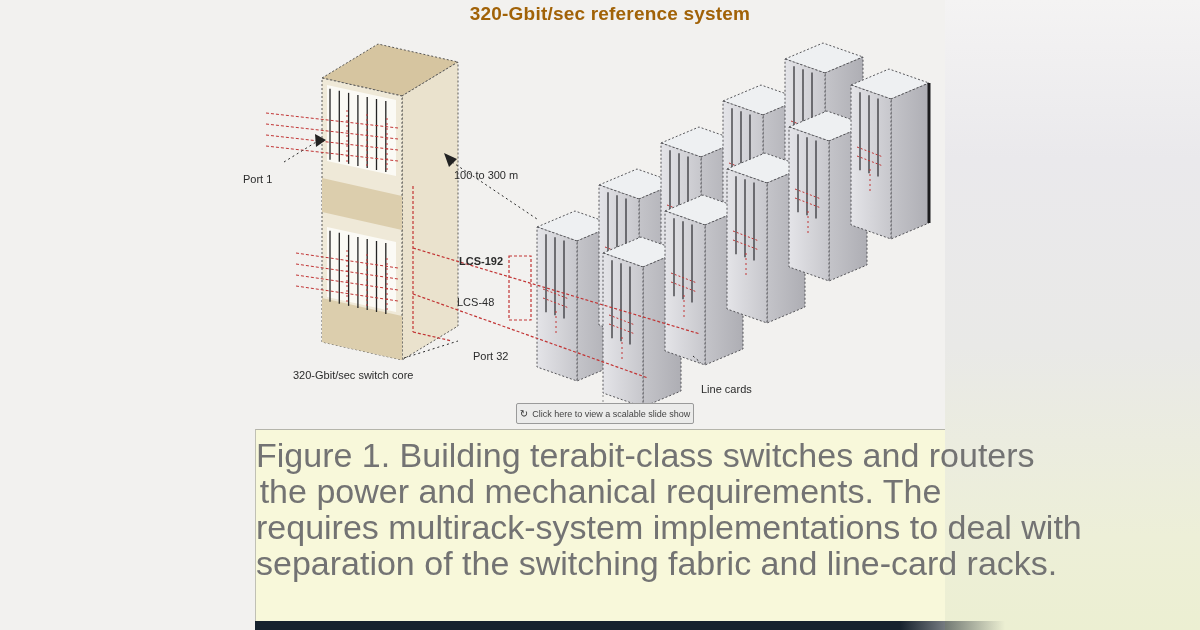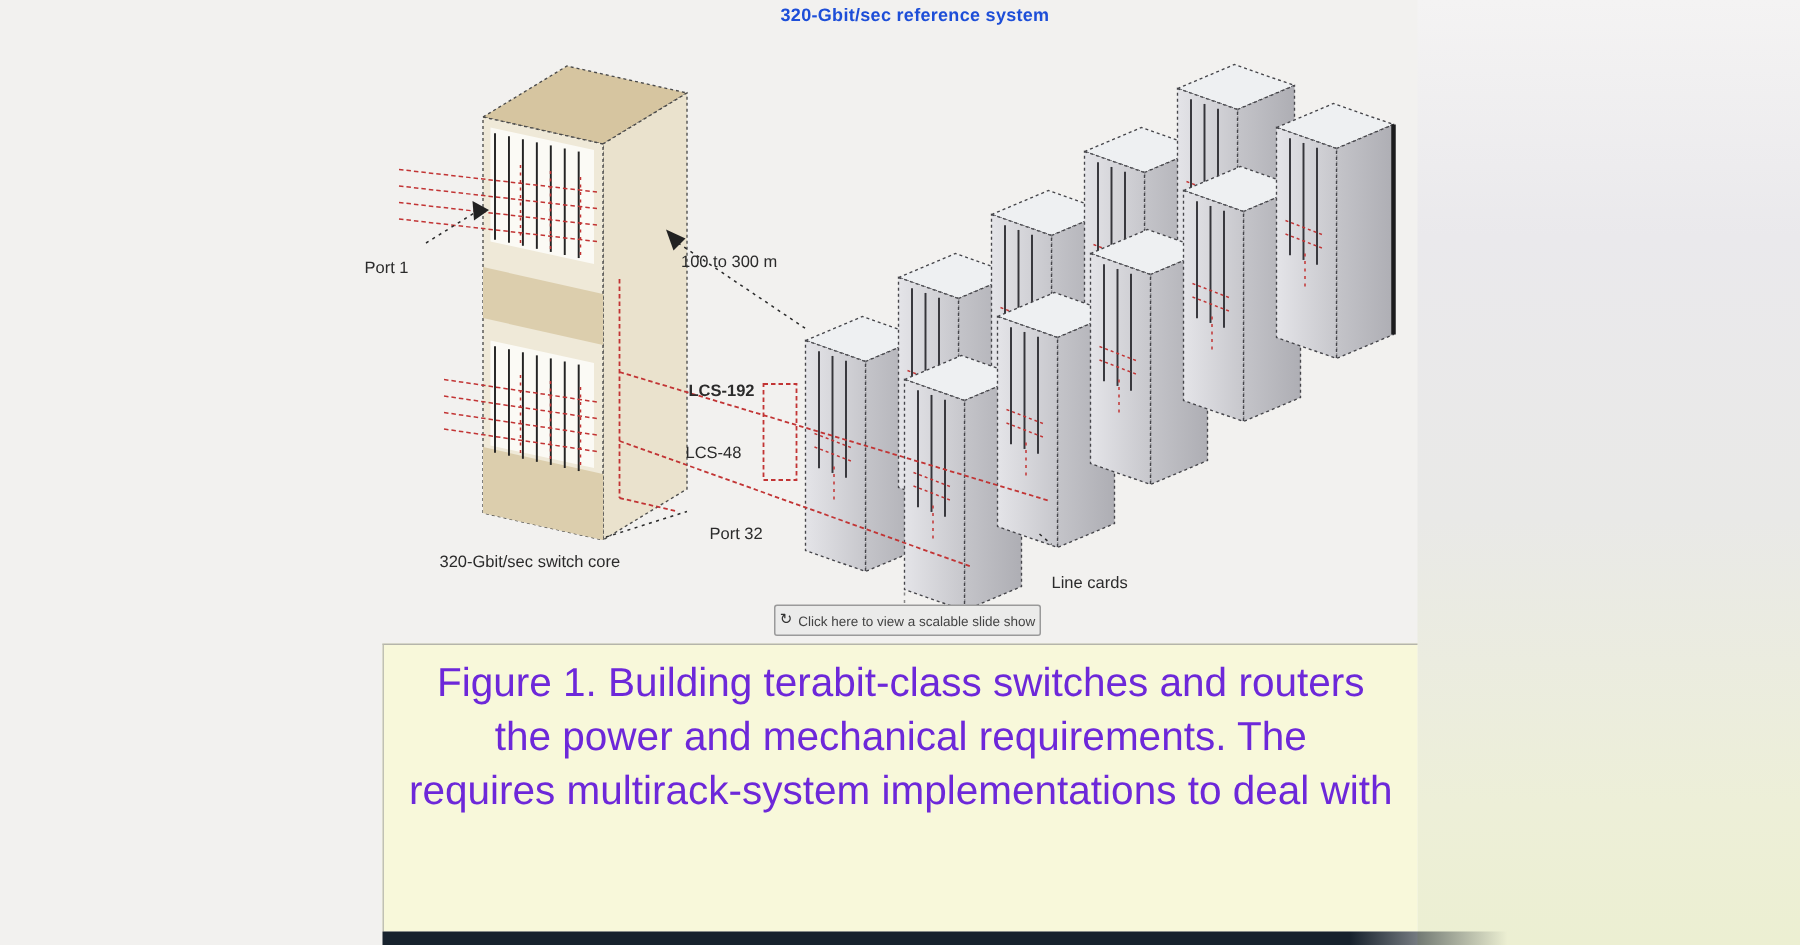--- a/index.html
+++ b/index.html
@@ -13,40 +13,40 @@
   #edge-right{
     left:945px;top:0;width:255px;height:630px;
     background:linear-gradient(180deg,#f4f3f3 0%,#eae9ec 25%,#e9e9e7 55%,#edefd8 85%,#ecefd2 100%);
   }
   
   .dlabel{
     color:#2b2b2b;font-size:11px;line-height:12px;white-space:nowrap;margin-top:17px;
   }
   #diagram-title{
     left:420px;top:3px;width:380px;text-align:center;
-    font-size:12px;font-weight:bold;color:#1d4ed8;letter-spacing:.2px;
+    font-size:19px;font-weight:bold;color:#a16207;letter-spacing:.2px;
   }
   
   #slideshow-btn{
     left:516px;top:403px;width:178px;height:21px;
     background:#ebebea;border:1px solid #9a9a9a;border-radius:2px;
     display:flex;align-items:center;justify-content:center;gap:4px;
     font-size:9px;color:#444;cursor:pointer;box-sizing:border-box;white-space:nowrap;
   }
   #slideshow-btn .ic{font-size:10px;color:#333;line-height:10px;}
   
   #caption{
     left:255px;top:429px;width:690px;height:192px;
     background:#f8f8da;
     border-top:1px solid #b5b5ab;border-left:1px solid #c0c0b4;
     box-sizing:border-box;
     text-align:center;padding-top:7px;
   }
   #caption .cap-line{
-    font-size:27px;line-height:36px;color:#6d28d9;white-space:nowrap;
+    font-size:34px;line-height:36px;color:#737373;white-space:nowrap;
   }
   #bottom-strip{
     left:255px;top:621px;width:750px;height:9px;
     background:linear-gradient(90deg,#17222d 0%,#17222d 86%,rgba(23,34,45,0) 100%);
   }
   svg{position:absolute;left:0;top:0;}
 </style>
 </head>
 <body>
 
@@ -248,15 +248,16 @@
 
 <div id="slideshow-btn" class="abs">
   <span class="ic">↻</span>
   <span>Click here to view a scalable slide show</span>
 </div>
 
 <div id="caption" class="abs">
   <div class="cap-line">Figure 1. Building terabit-class switches and routers</div>
   <div class="cap-line">the power and mechanical requirements. The</div>
   <div class="cap-line">requires multirack-system implementations to deal with</div>
+  <div class="cap-line">separation of the switching fabric and line-card racks.</div>
 </div>
 
 <div id="bottom-strip" class="abs"></div>
 
 </body></html>

